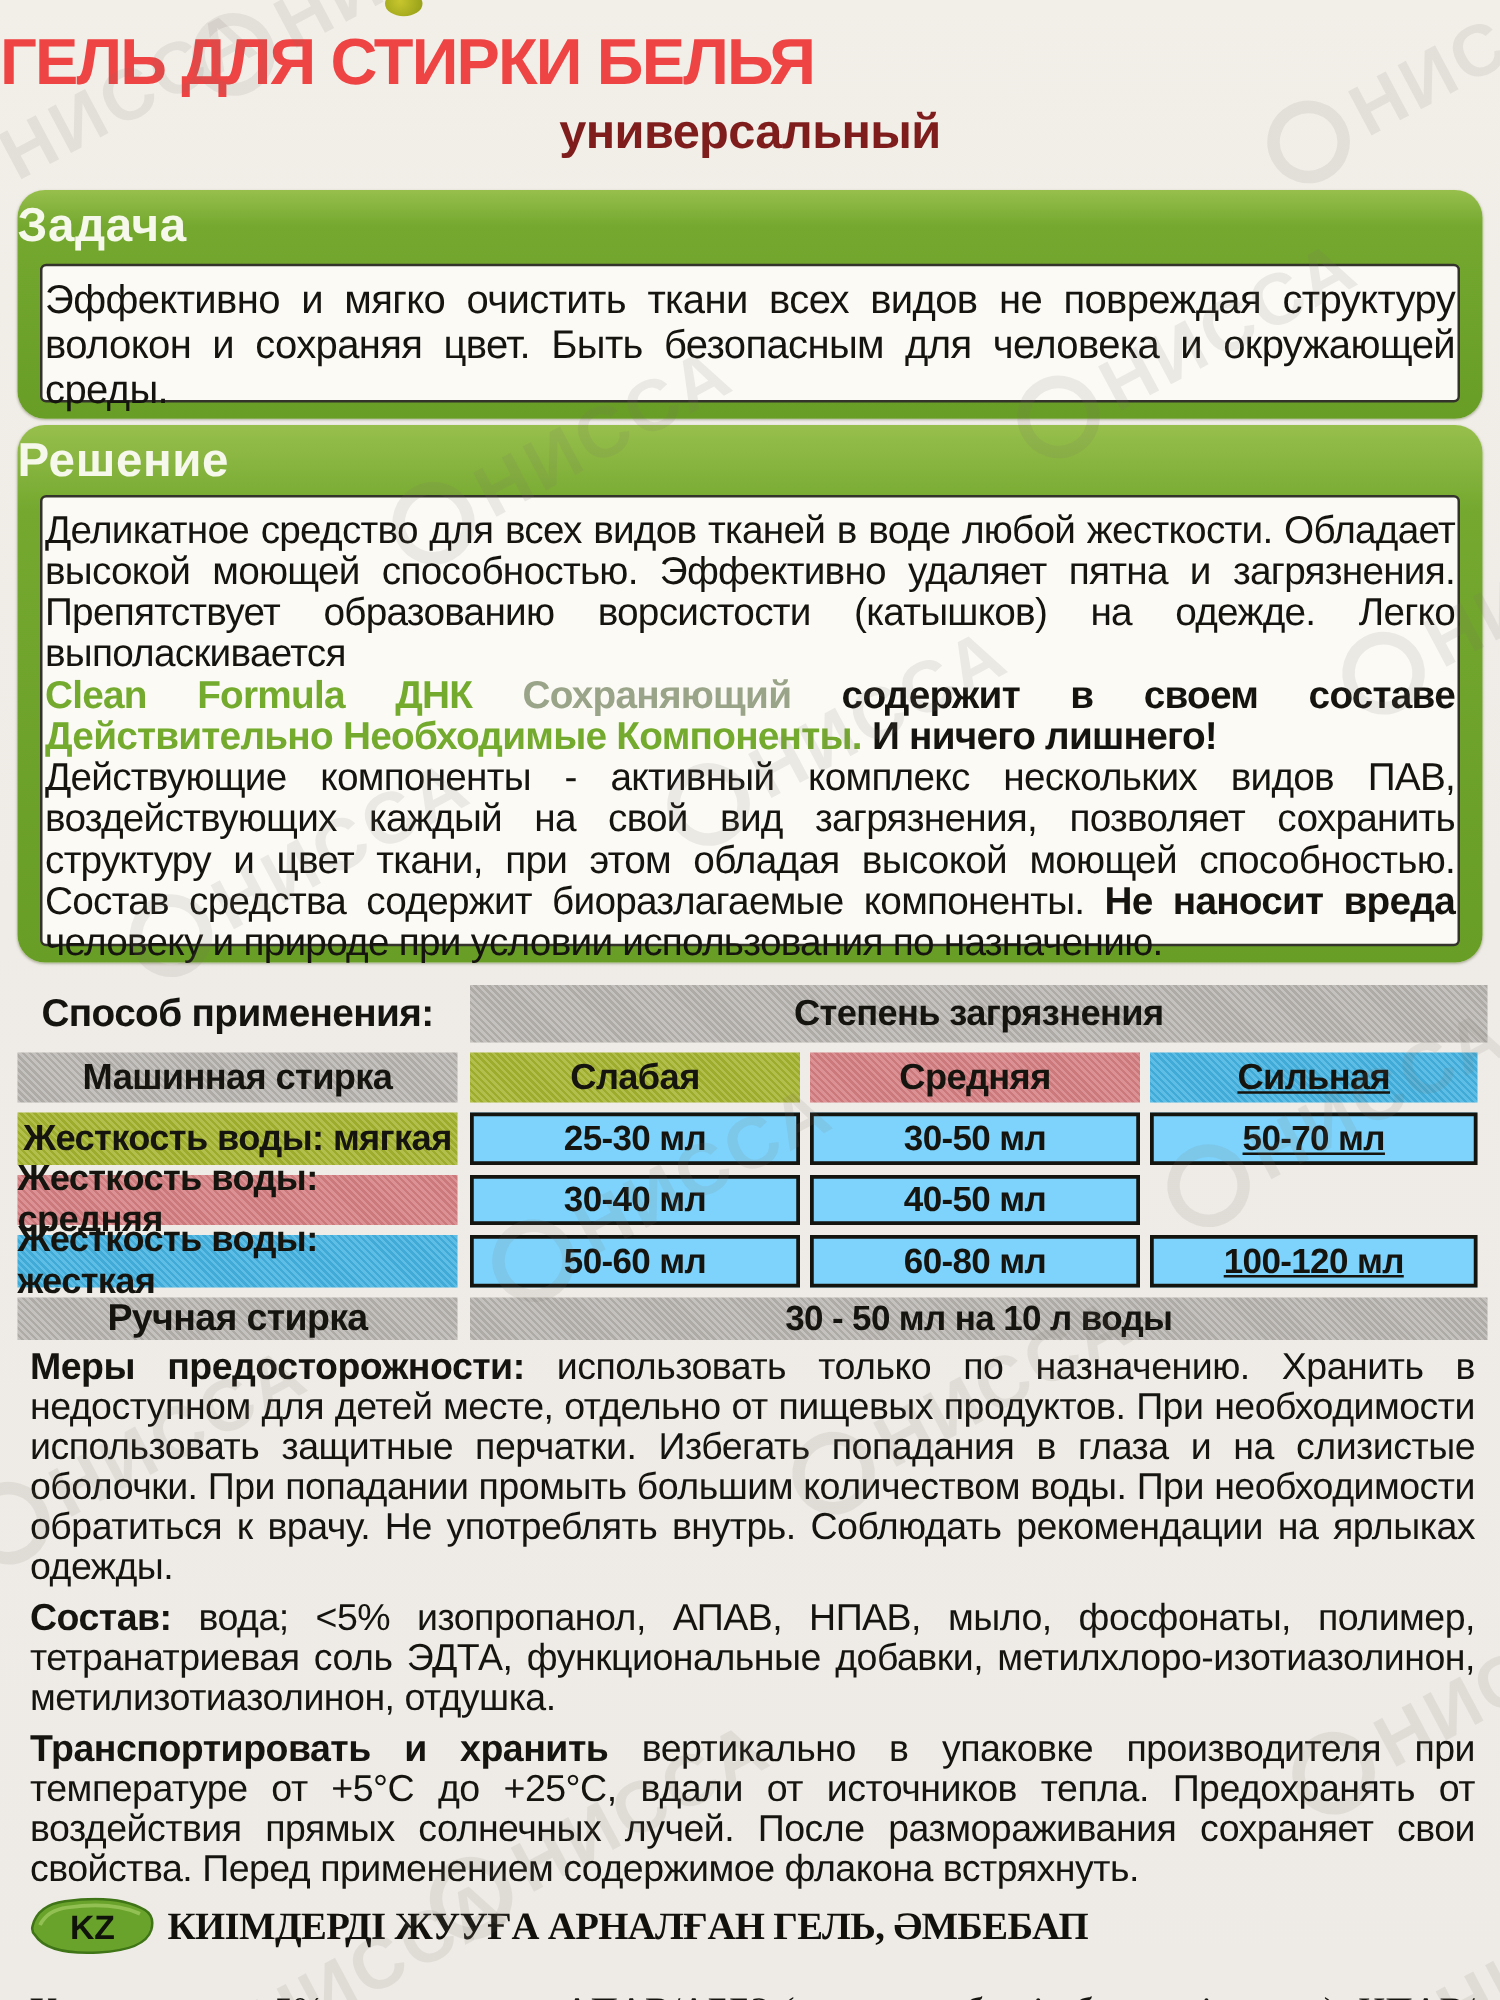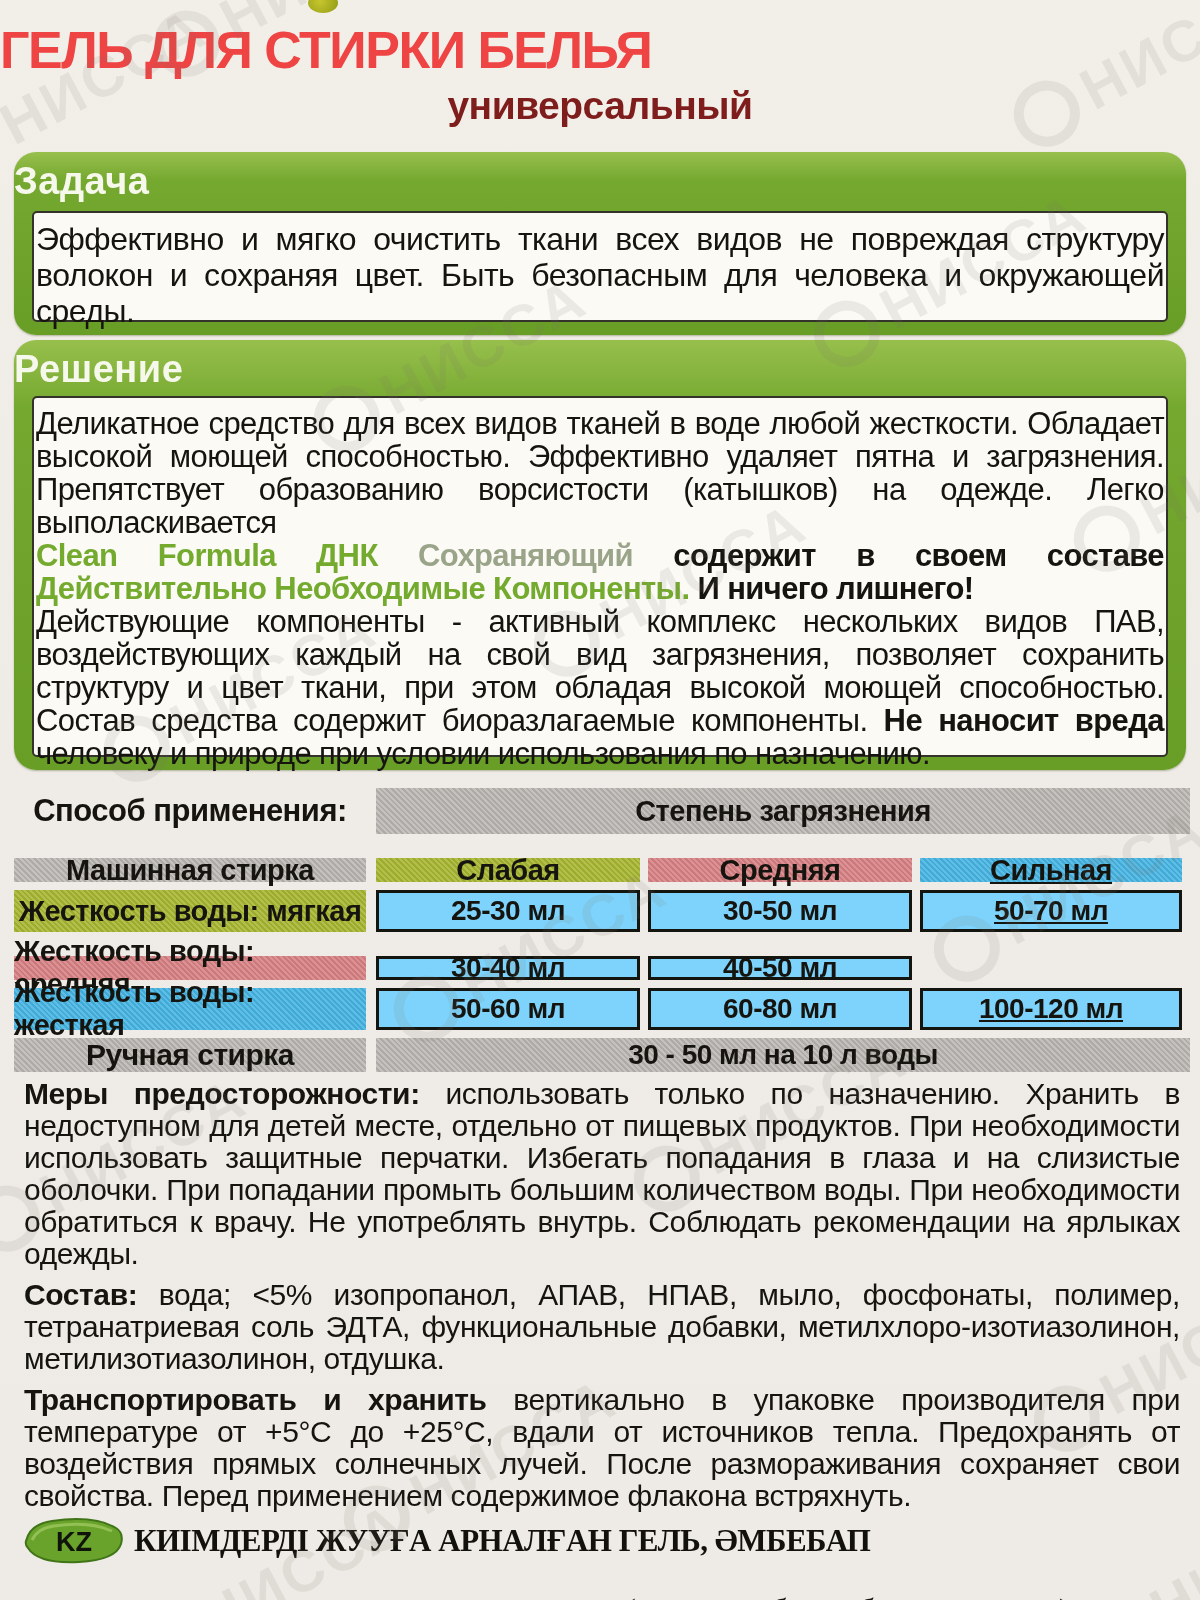--- a/index.html
+++ b/index.html
@@ -48,21 +48,21 @@
   .c1{width:352px;flex:none;margin-right:10px;}
   .c2,.c3{width:264px;flex:none;margin-right:8px;}
   .c4{width:262px;flex:none;text-decoration:underline;}
   .cspan{flex:1;}
   .cell{display:flex;align-items:center;justify-content:center;box-sizing:border-box;
         font-weight:bold;font-size:29px;letter-spacing:-0.5px;}
   .gray{background:#b7b4b0;
         background-image:repeating-linear-gradient(45deg,rgba(255,255,255,0.18) 0 2px,rgba(0,0,0,0.05) 2px 4px);}
   .tinted{background-image:repeating-linear-gradient(45deg,rgba(255,255,255,0.14) 0 2px,rgba(0,0,0,0.05) 2px 4px);}
   .vcell{background:#7dd3fc;border:3px solid #15150f;font-size:28px;}
-  .h46{height:46px;} .h40{height:24px;margin-top:16px;} .h42{height:42px;} .h34{height:34px;}
+  .h46{height:46px;} .h40{height:40px;} .h42{height:42px;} .h34{height:34px;}
   .plain{background:none;font-size:31px;}
   
   .paras{position:absolute;left:24px;right:20px;top:1078px;z-index:2;}
   .paras p{margin:0 0 9px 0;font-size:30px;line-height:32px;letter-spacing:-0.4px;text-align:justify;}
   
   .kzline{position:absolute;left:24px;top:1518px;display:flex;align-items:center;gap:10px;z-index:2;}
   .kz-title{font-family:"Liberation Serif", serif;font-weight:bold;font-size:31px;letter-spacing:-0.5px;color:#12110c;}
   .kzbadge{width:100px;height:46px;flex:none;}
   .kazakh{position:absolute;left:24px;right:20px;top:1562px;z-index:2;
           font-family:"Liberation Serif", serif;font-size:30px;line-height:34px;text-align:justify;}

